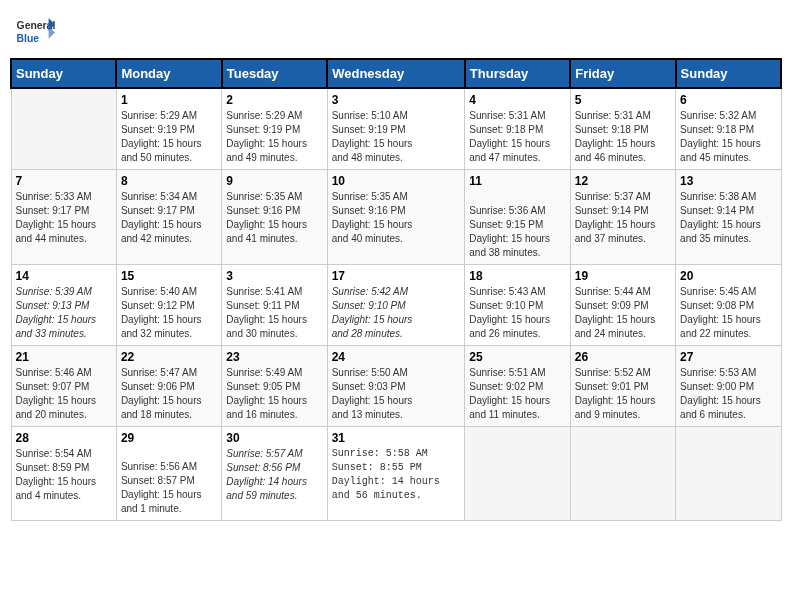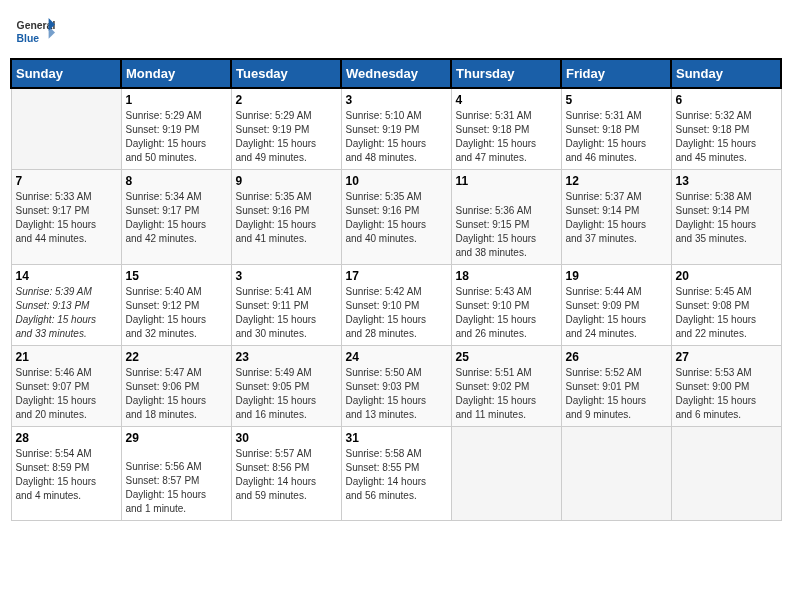--- a/index.html
+++ b/index.html
@@ -221,21 +221,21 @@
         </td>
         <td>
           <span class="day-number">3</span>
           <div class="day-info" style="white-space: pre-line;">Sunrise: 5:41 AM
 Sunset: 9:11 PM
 Daylight: 15 hours
 and 30 minutes.</div>
         </td>
         <td>
           <span class="day-number">17</span>
-          <div class="day-info" style="white-space: pre-line;">Sunrise: 5:42 AM
+          <div class="day-info" style="white-space: pre-line; font-style: italic;">Sunrise: 5:42 AM
 Sunset: 9:10 PM
 Daylight: 15 hours
 and 28 minutes.</div>
         </td>
         <td>
           <span class="day-number">18</span>
           <div class="day-info" style="white-space: pre-line;">Sunrise: 5:43 AM
 Sunset: 9:10 PM
 Daylight: 15 hours
 and 26 minutes.</div>
@@ -316,28 +316,28 @@
         </td>
         <td>
           <span class="day-number">29</span>
           <div class="day-info" style="white-space: pre-line; margin-top: 15px;">Sunrise: 5:56 AM
 Sunset: 8:57 PM
 Daylight: 15 hours
 and 1 minute.</div>
         </td>
         <td>
           <span class="day-number">30</span>
-          <div class="day-info" style="white-space: pre-line;">Sunrise: 5:57 AM
+          <div class="day-info" style="white-space: pre-line; font-style: italic;">Sunrise: 5:57 AM
 Sunset: 8:56 PM
 Daylight: 14 hours
 and 59 minutes.</div>
         </td>
         <td>
           <span class="day-number">31</span>
-          <div class="day-info" style="white-space: pre-line;">Sunrise: 5:58 AM
+          <div class="day-info" style="white-space: pre-line; font-family: Liberation Mono, monospace;">Sunrise: 5:58 AM
 Sunset: 8:55 PM
 Daylight: 14 hours
 and 56 minutes.</div>
         </td>
         <td class="empty-cell"></td>
         <td class="empty-cell"></td>
         <td class="empty-cell"></td>
       </tr>
     </tbody>
 </table>

